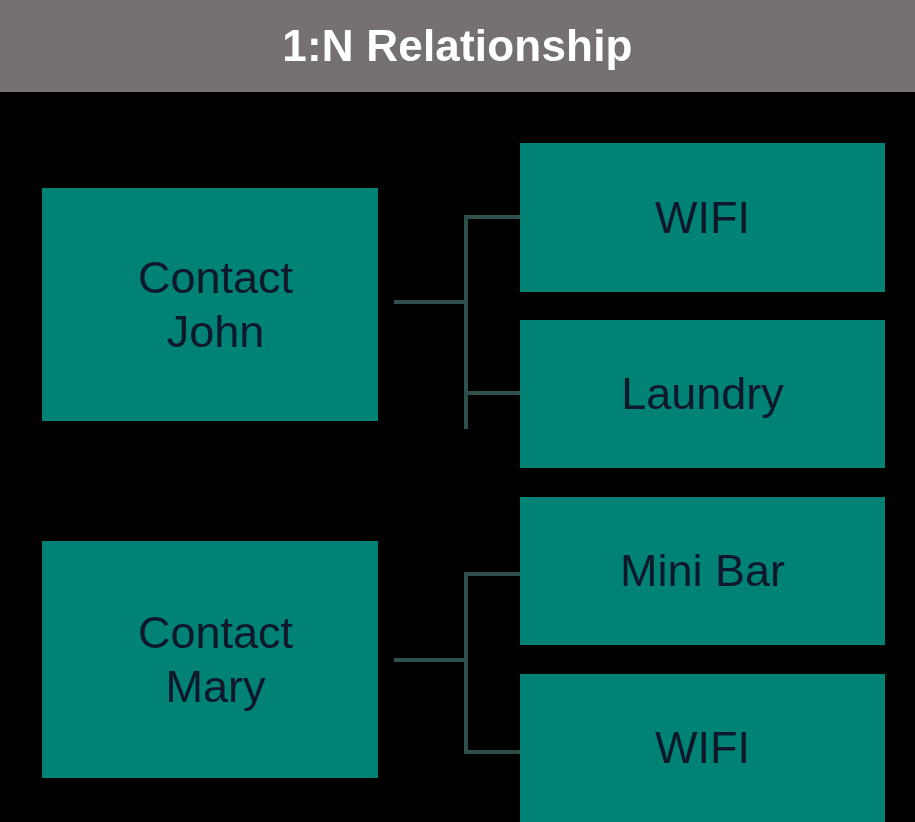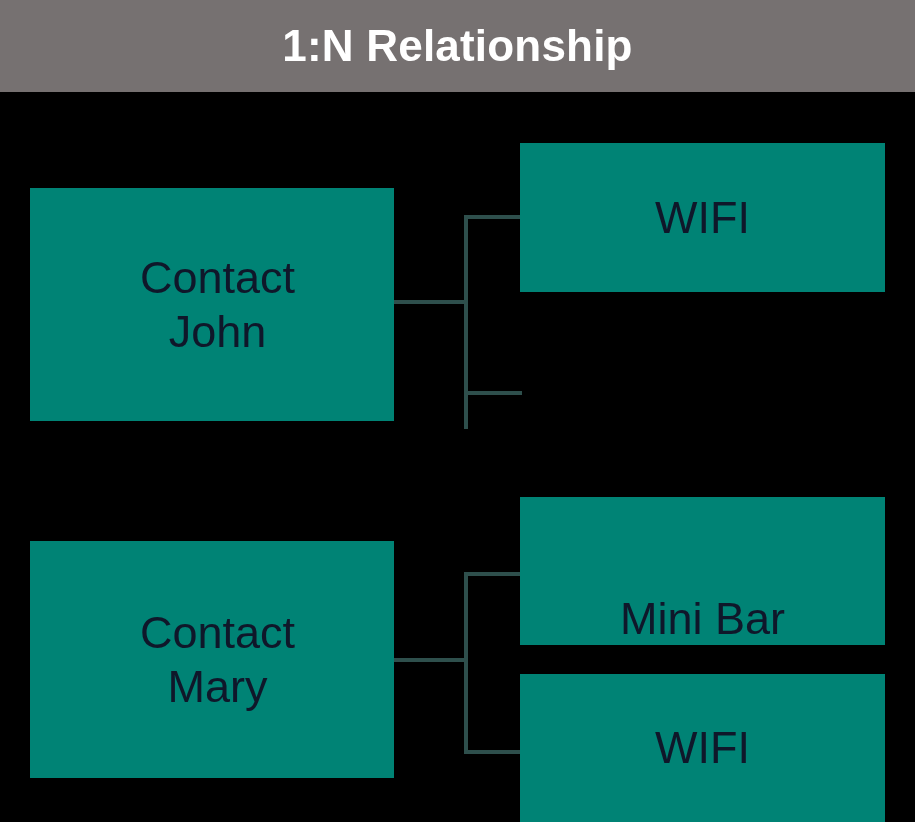--- a/index.html
+++ b/index.html
@@ -60,36 +60,36 @@
     line-height: 1.18;
     font-weight: normal;
   }
   .node-label {
     display: block;
     white-space: pre-line;
     padding: 0 8px;
   }
 
   .parent-node {
-    left: 30px;
-    width: 364px;
+    left: 42px;
+    width: 336px;
     font-size: 45px;
     padding-left: 11px;
   }
   #node-contact-john { top: 96px;  height: 233px; }
   #node-contact-mary { top: 449px; height: 237px; }
 
   .child-node {
     left: 520px;
     width: 365px;
     font-size: 45px;
   }
   #node-wifi-1    { top: 51px;  height: 149px; }
   #node-laundry   { top: 228px; height: 148px; }
-  #node-mini-bar  { top: 405px; height: 148px; align-items: flex-end; }
+  #node-mini-bar  { top: 405px; height: 148px; }
   #node-wifi-2    { top: 582px; height: 148px; }
 
   
   .conn {
     position: absolute;
     background: #2e4f4c;
   }
   .conn-h { height: 4px; }
   .conn-v { width: 4px; }
 
@@ -133,20 +133,23 @@
 
     <div class="node parent-node" id="node-contact-mary">
       <span class="node-label">Contact
 Mary</span>
     </div>
 
     <div class="node child-node" id="node-wifi-1">
       <span class="node-label">WIFI</span>
     </div>
 
+    <div class="node child-node" id="node-laundry">
+      <span class="node-label">Laundry</span>
+    </div>
 
     <div class="node child-node" id="node-mini-bar">
       <span class="node-label">Mini Bar</span>
     </div>
 
     <div class="node child-node" id="node-wifi-2">
       <span class="node-label">WIFI</span>
     </div>
 
   </div>

